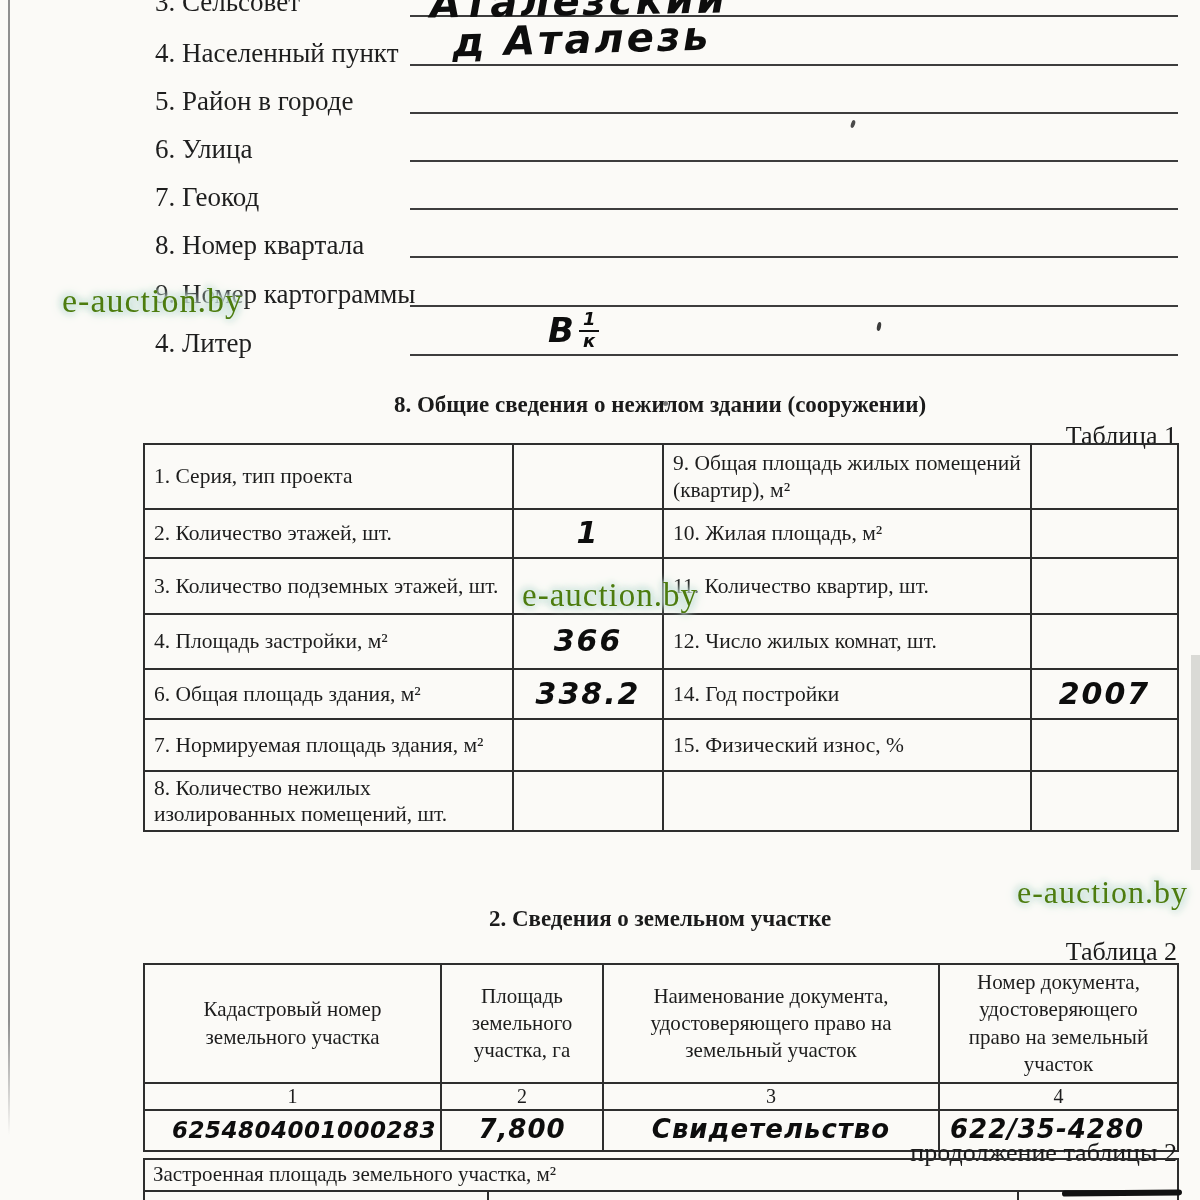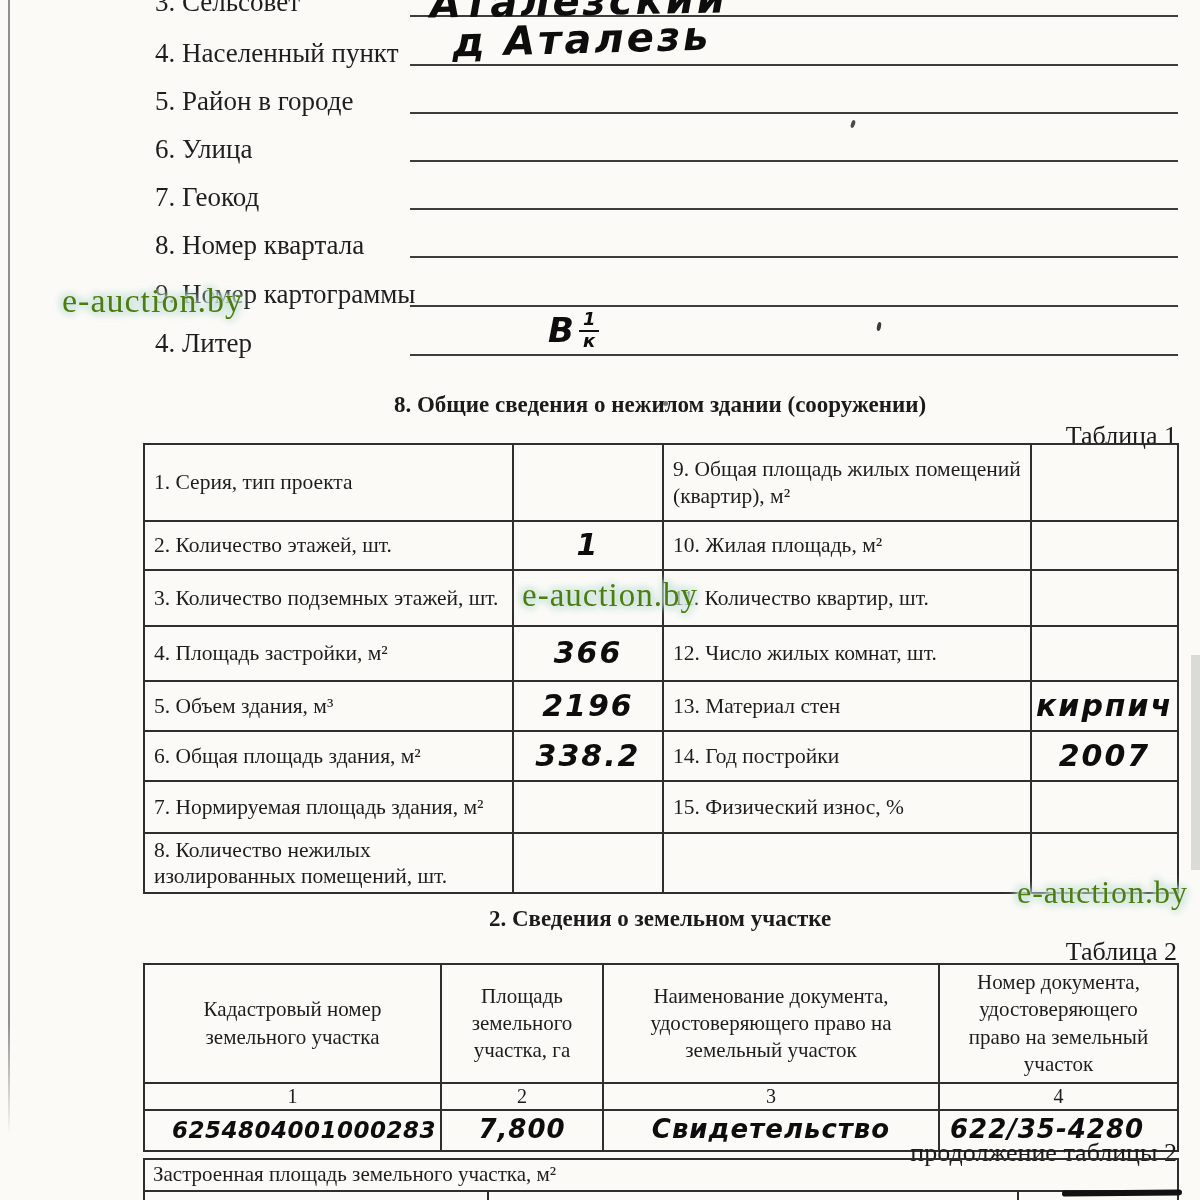--- a/index.html
+++ b/index.html
@@ -106,21 +106,21 @@
   <div class="tbl-caption" style="top:421px">Таблица 1</div>
 
   <table class="t t1" style="top:443px">
     <colgroup>
         <col style="width:369px">
         <col style="width:150px">
         <col style="width:368px">
         <col style="width:147px">
       </colgroup>
     <tbody>
-        <tr style="height:77px">
+        <tr style="height:65px">
       <td>1. Серия, тип проекта</td>
       <td class="hwv"></td>
       <td>9. Общая площадь жилых помещений (квартир), м²</td>
       <td class="hwv"></td>
     </tr>
     <tr style="height:49px">
       <td>2. Количество этажей, шт.</td>
       <td class="hwv">1</td>
       <td>10. Жилая площадь, м²</td>
       <td class="hwv"></td>
@@ -129,26 +129,20 @@
       <td>3. Количество подземных этажей, шт.</td>
       <td class="hwv"></td>
       <td>11. Количество квартир, шт.</td>
       <td class="hwv"></td>
     </tr>
     <tr style="height:55px">
       <td>4. Площадь застройки, м²</td>
       <td class="hwv">366</td>
       <td>12. Число жилых комнат, шт.</td>
       <td class="hwv"></td>
-    </tr>
-    <tr style="height:50px">
-      <td>5. Объем здания, м³</td>
-      <td class="hwv">2196</td>
-      <td>13. Материал стен</td>
-      <td class="hwv">кирпич</td>
     </tr>
     <tr style="height:50px">
       <td>6. Общая площадь здания, м²</td>
       <td class="hwv">338.2</td>
       <td>14. Год постройки</td>
       <td class="hwv">2007</td>
     </tr>
     <tr style="height:52px">
       <td>7. Нормируемая площадь здания, м²</td>
       <td class="hwv"></td>

